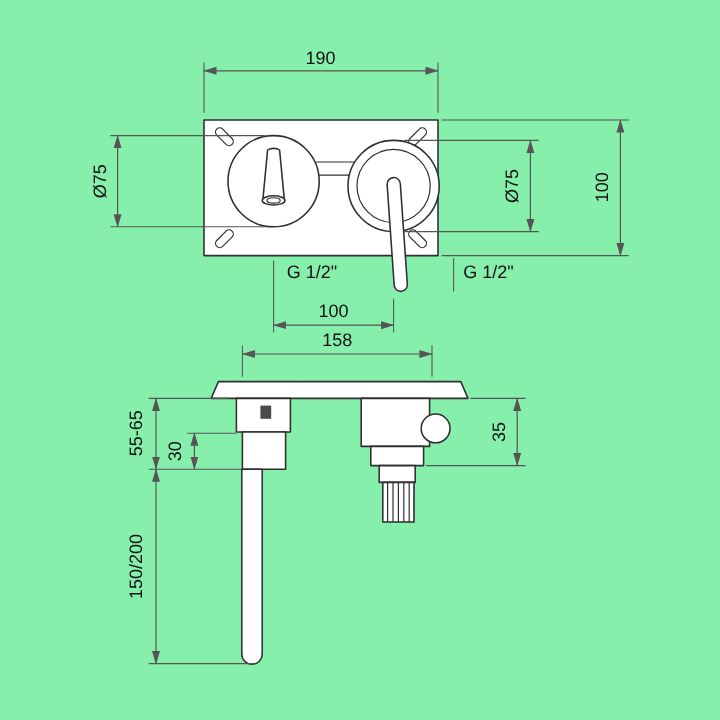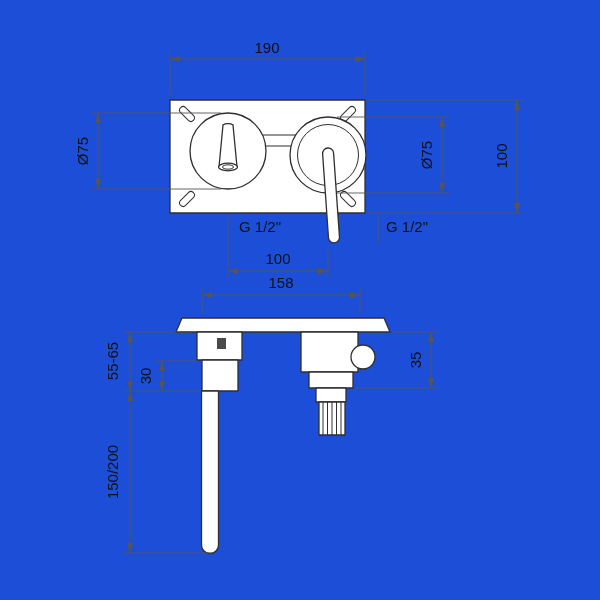--- a/index.html
+++ b/index.html
@@ -4,21 +4,21 @@
 <style>
   html, body {
     margin: 0;
     padding: 0;
     background: #ffffff;
     font-family: "Liberation Sans", sans-serif;
   }
   .stage {
     width: 600px;
     height: 600px;
-    background: #1d4ed8;
+    background: #86efac;
     position: relative;
     overflow: hidden;
   }
   svg { display: block; }
   .obj {
     fill: none;
     stroke: #2f2f2f;
     stroke-width: 1.3;
     stroke-linecap: round;
     stroke-linejoin: round;

